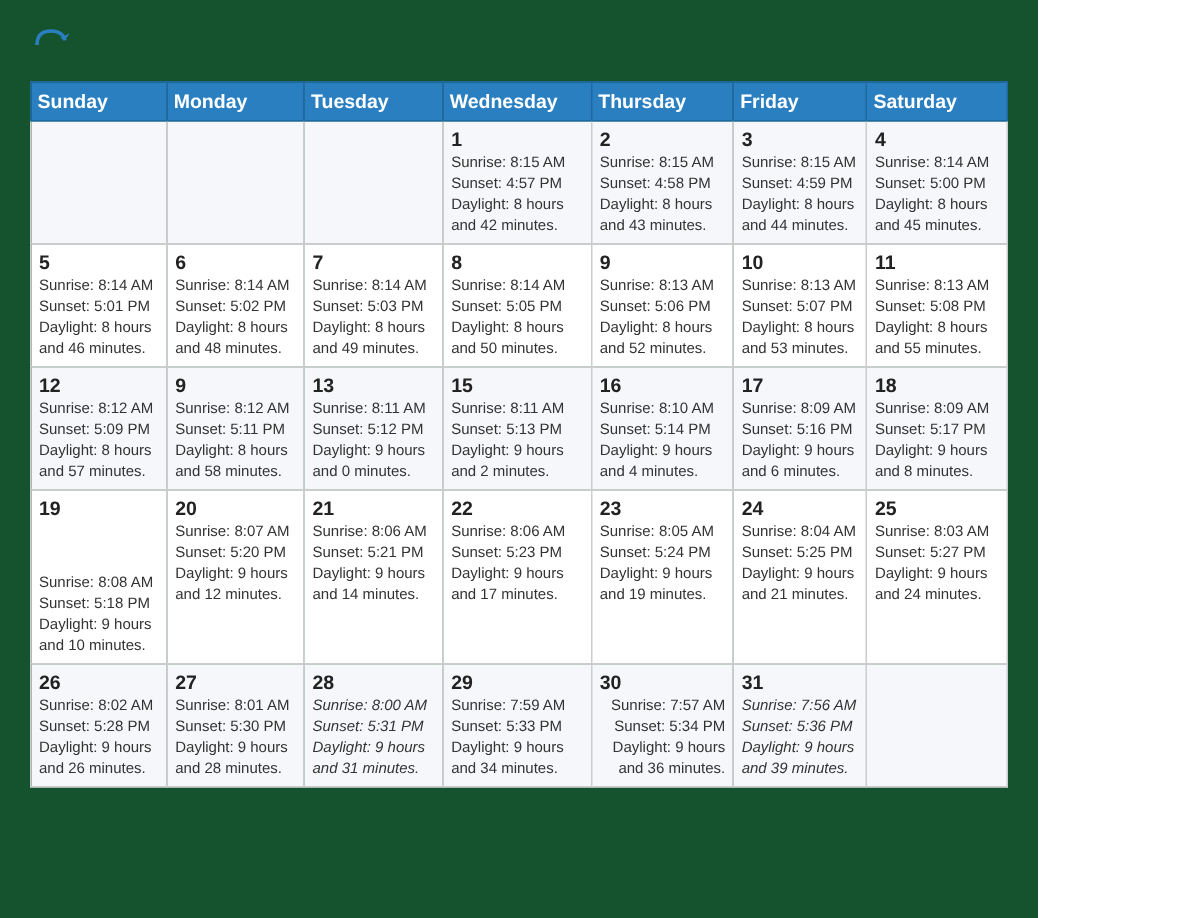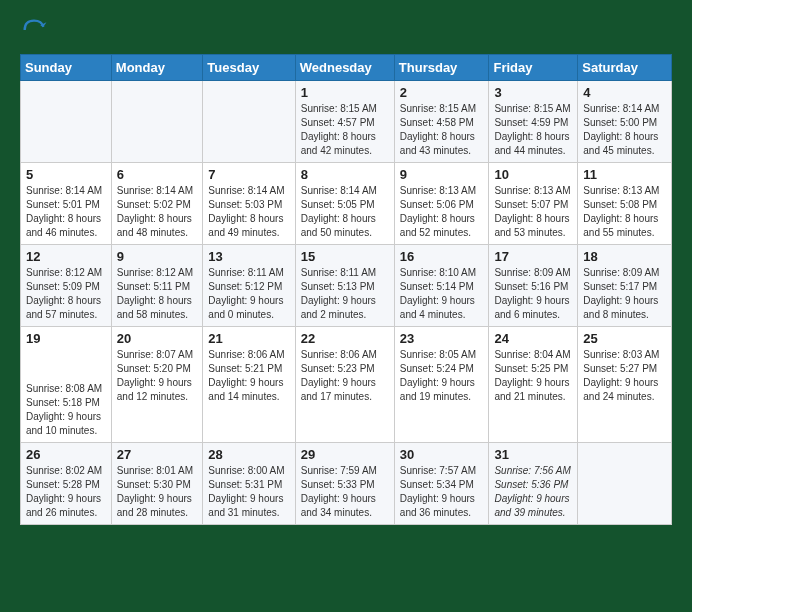--- a/index.html
+++ b/index.html
@@ -306,33 +306,33 @@
 Daylight: 9 hours and 26 minutes.</div>
           </td>
           <td>
             <span class="day-num">27</span>
             <div class="day-info" style="white-space: pre-line;">Sunrise: 8:01 AM
 Sunset: 5:30 PM
 Daylight: 9 hours and 28 minutes.</div>
           </td>
           <td>
             <span class="day-num">28</span>
-            <div class="day-info" style="white-space: pre-line;">Sunrise: 8:00 AM
+            <div class="day-info" style="white-space: pre-line; font-style: italic;">Sunrise: 8:00 AM
 Sunset: 5:31 PM
 Daylight: 9 hours and 31 minutes.</div>
           </td>
           <td>
             <span class="day-num">29</span>
             <div class="day-info" style="white-space: pre-line;">Sunrise: 7:59 AM
 Sunset: 5:33 PM
 Daylight: 9 hours and 34 minutes.</div>
           </td>
           <td>
             <span class="day-num">30</span>
-            <div class="day-info" style="white-space: pre-line;">Sunrise: 7:57 AM
+            <div class="day-info" style="white-space: pre-line; text-align: right;">Sunrise: 7:57 AM
 Sunset: 5:34 PM
 Daylight: 9 hours and 36 minutes.</div>
           </td>
           <td>
             <span class="day-num">31</span>
             <div class="day-info" style="white-space: pre-line; font-style: italic;">Sunrise: 7:56 AM
 Sunset: 5:36 PM
 Daylight: 9 hours and 39 minutes.</div>
           </td>
           <td class="empty-cell"></td>

